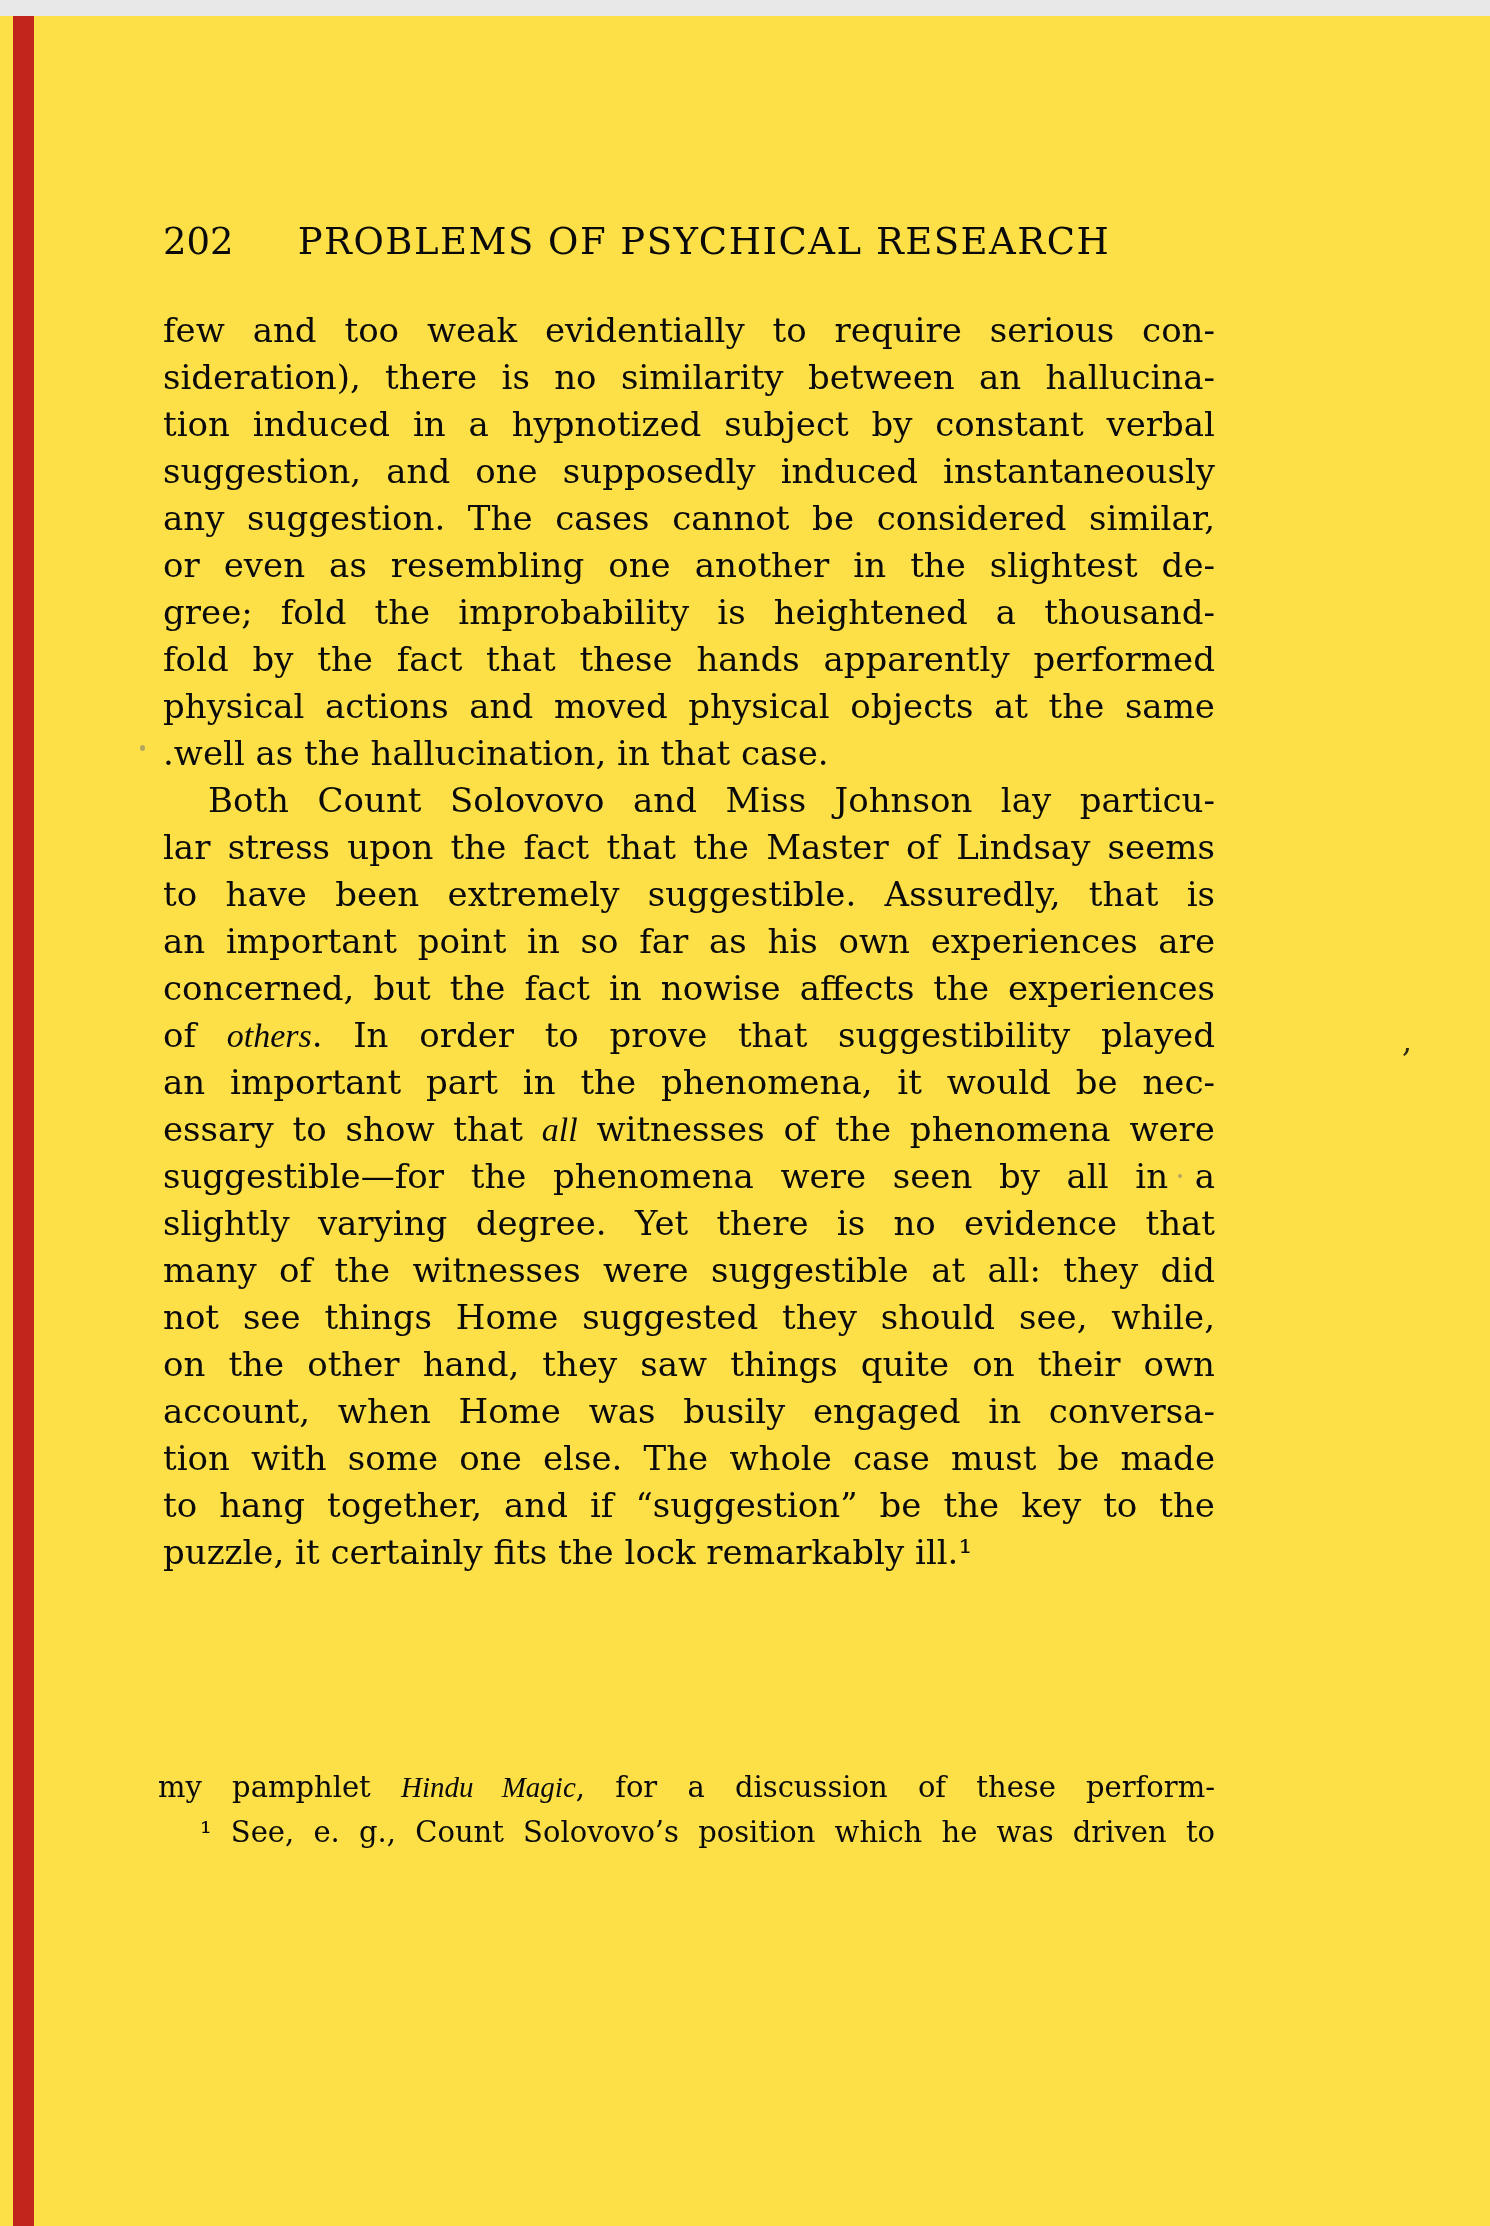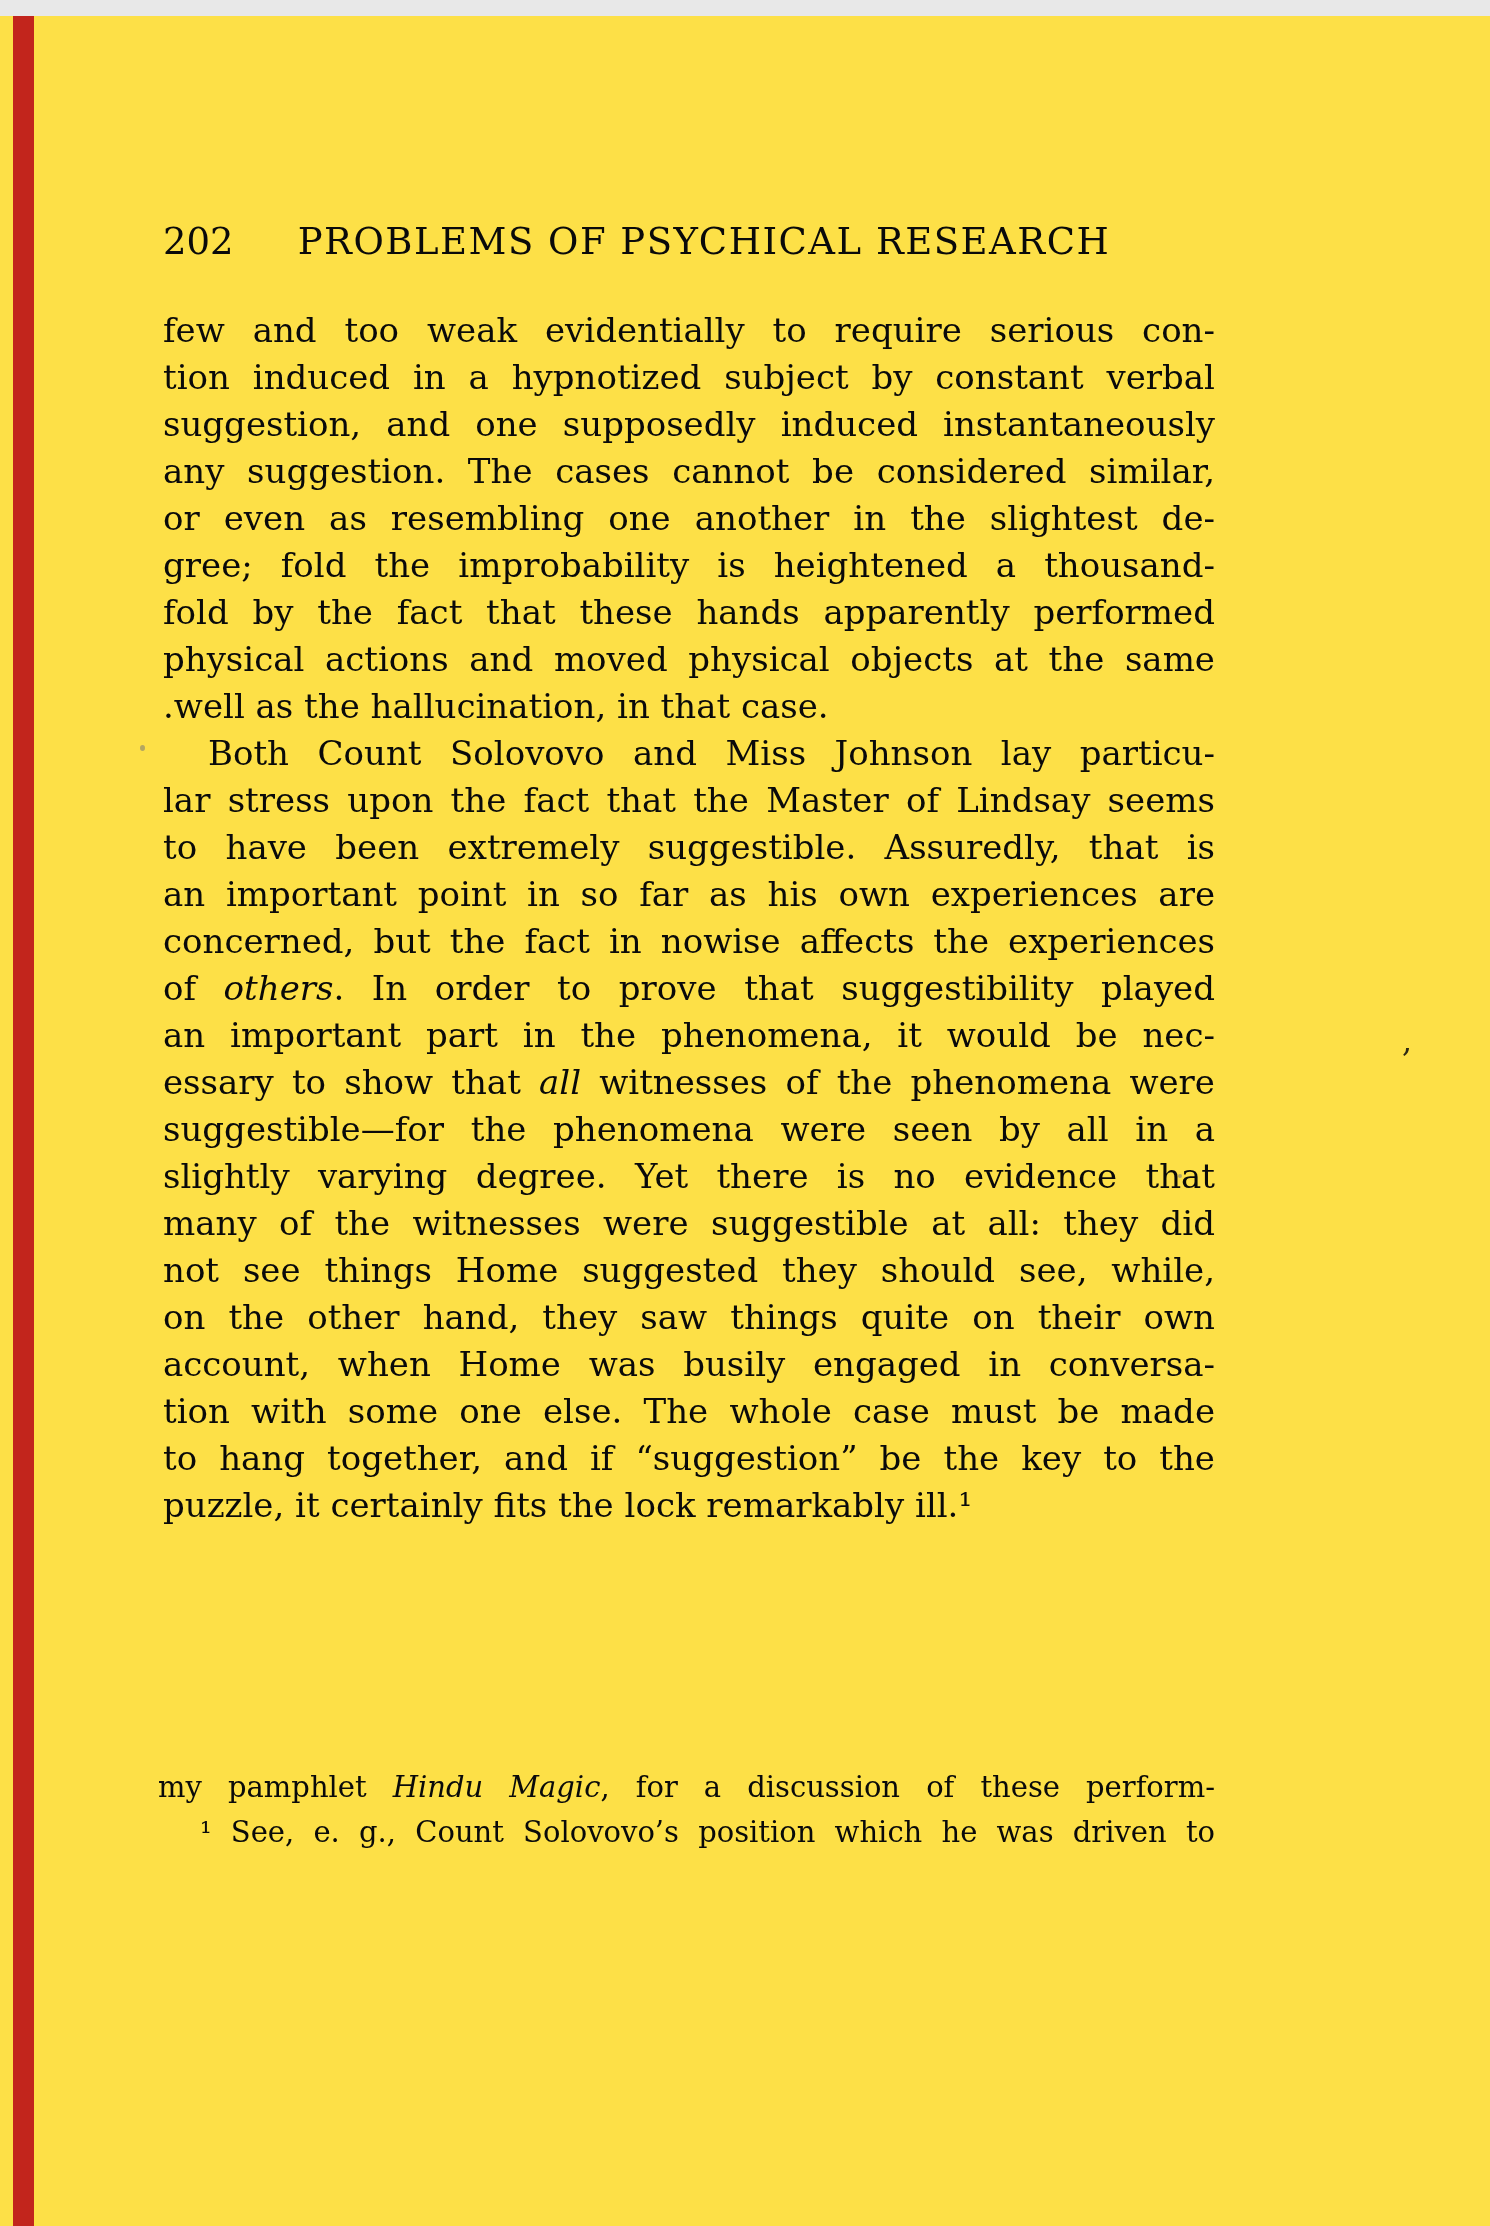--- a/index.html
+++ b/index.html
@@ -35,36 +35,37 @@
   }
   .line{height:47px;text-align:justify;overflow:visible;}
   .footnote-text .line{height:45px;}
   .line.j{text-align-last:justify;}
   .stray-comma{
     position:absolute;left:1402px;top:1006px;font-size:32px;opacity:.85;
   }
   .speck{position:absolute;border-radius:50%;background:#777;opacity:.55;}
   .speck-a{left:140px;top:729px;width:5px;height:6px;}
   .speck-b{left:1178px;top:1158px;width:4px;height:4px;}
-  i{font-style:italic;}
+  i{font-style:italic;font-family:Liberation Serif, serif;}
 </style>
 </head>
 <body>
 
 <div class="page">
 
   <div class="edge-strip"></div>
 
   <div class="page-header">
     <span class="page-number">202</span>
     <span class="page-title">PROBLEMS OF PSYCHICAL RESEARCH</span>
   </div>
 
   <div class="body-text">
       <div class="line j">few and too weak evidentially to require serious con-</div>
+      <div class="line j">sideration), there is no similarity between an hallucina-</div>
       <div class="line j">tion induced in a hypnotized subject by constant verbal</div>
       <div class="line j">suggestion, and one supposedly induced instantaneously</div>
       <div class="line j">any suggestion.  The cases cannot be considered similar,</div>
       <div class="line j">or even as resembling one another in the slightest de-</div>
       <div class="line j">gree; fold the improbability is heightened a thousand-</div>
       <div class="line j">fold by the fact that these hands apparently performed</div>
       <div class="line j">physical actions and moved physical objects at the same</div>
       <div class="line">.well as the hallucination, in that case.</div>
       <div class="line j" style="text-indent: 45px;">Both Count Solovovo and Miss Johnson lay particu-</div>
       <div class="line j">lar stress upon the fact that the Master of Lindsay seems</div>

